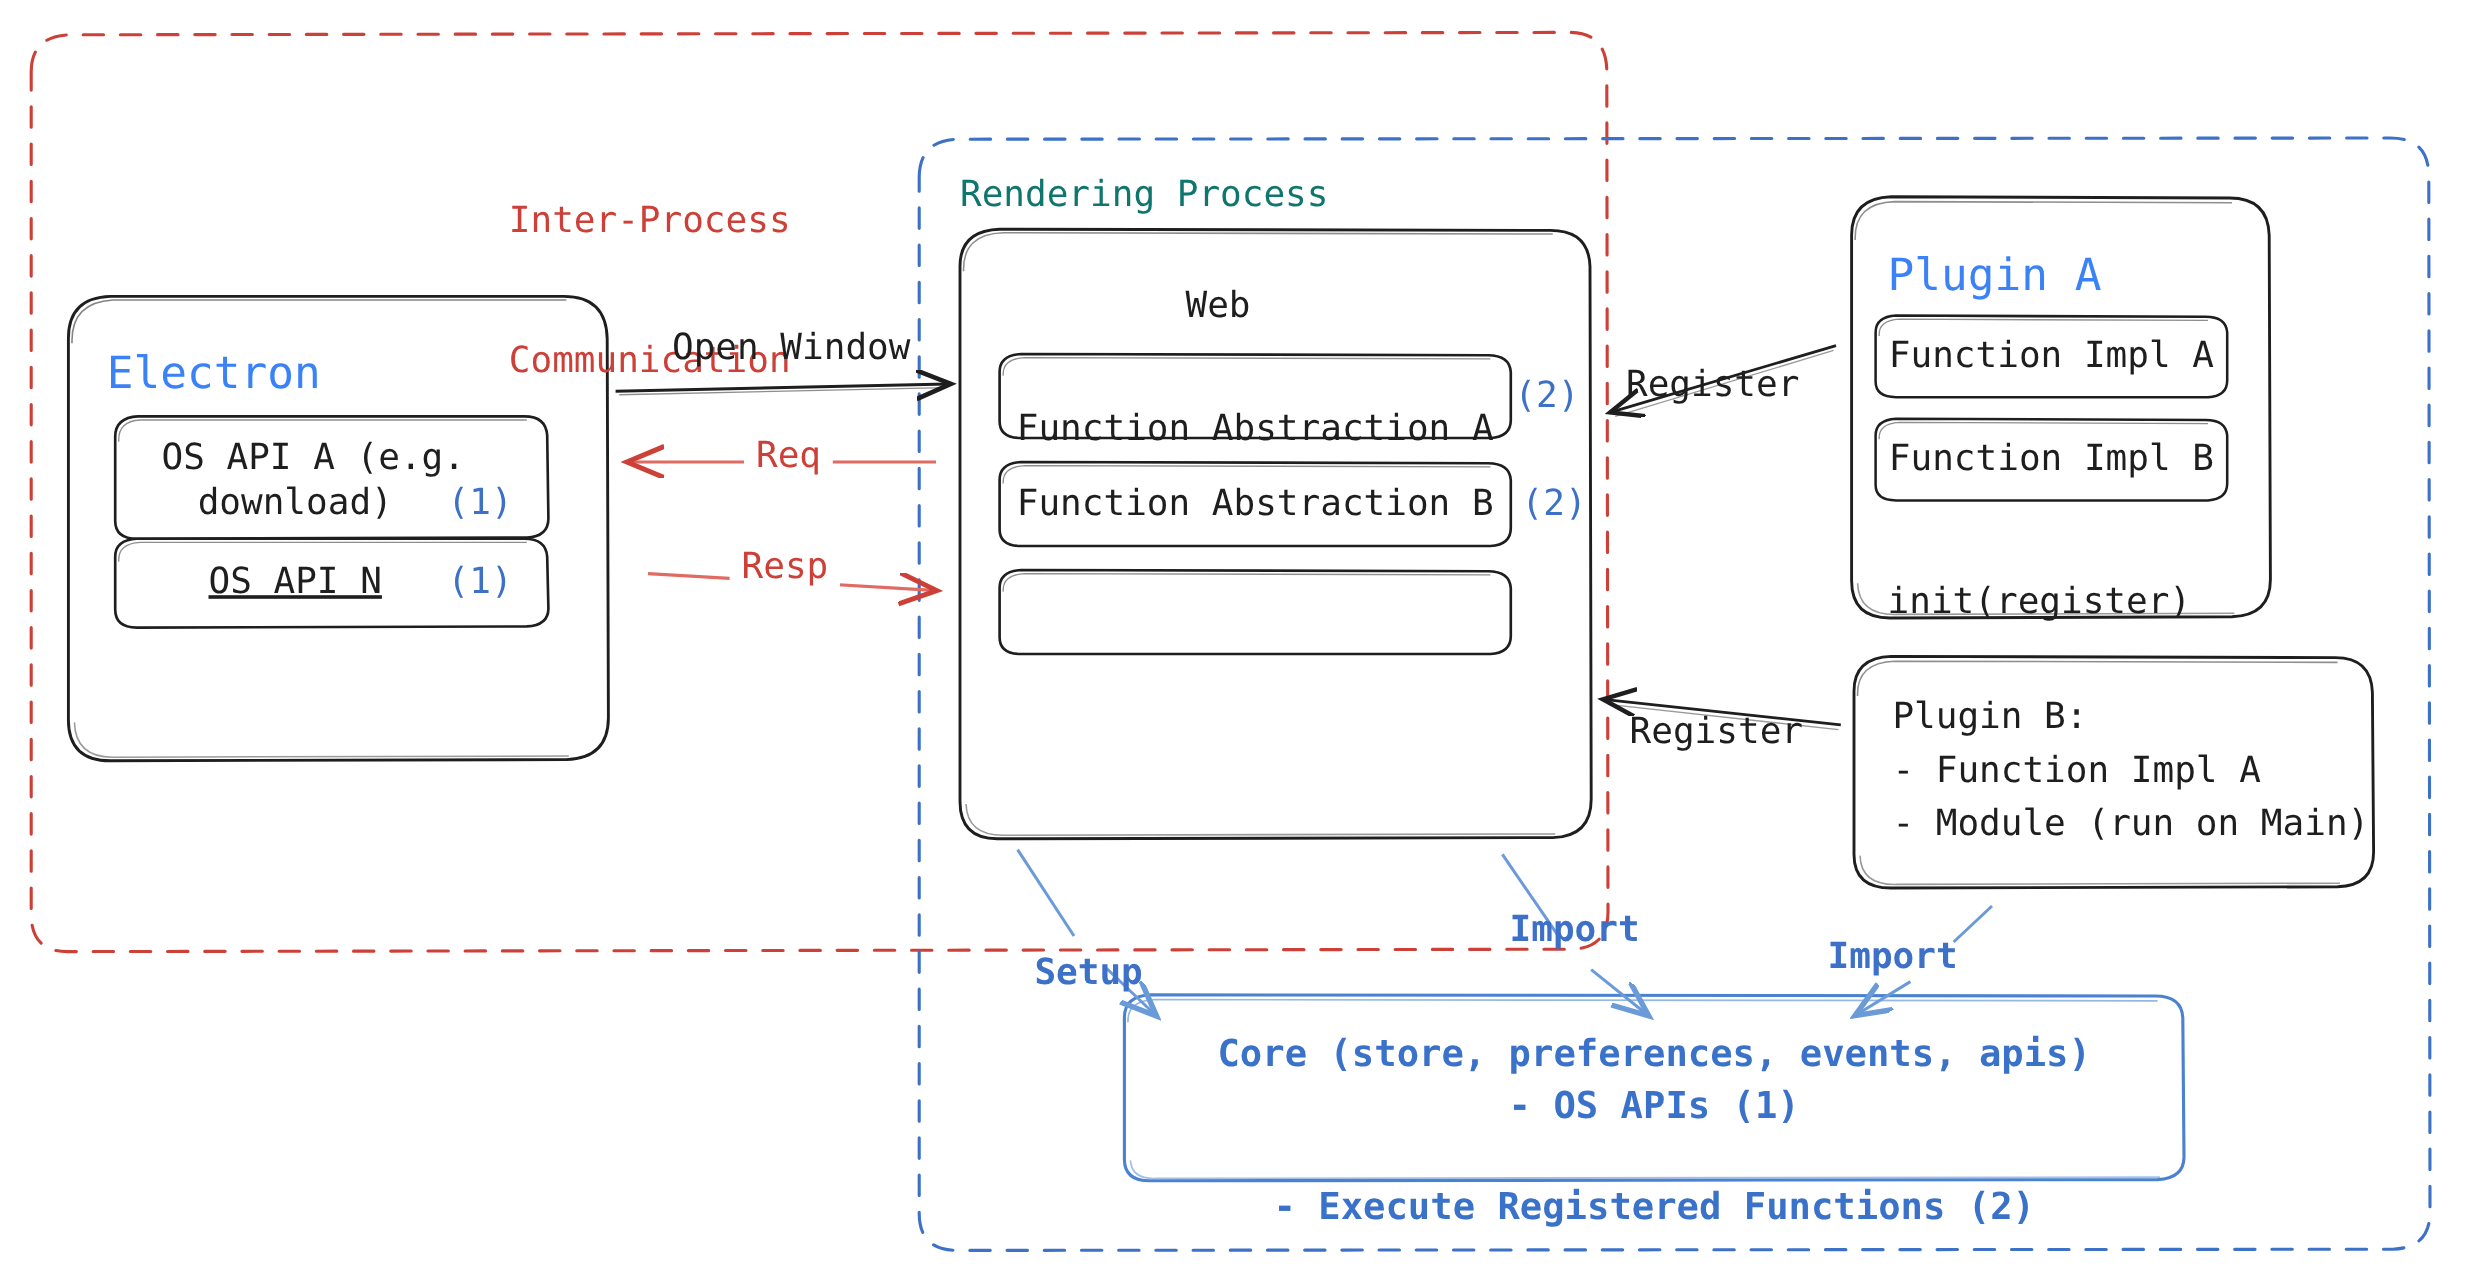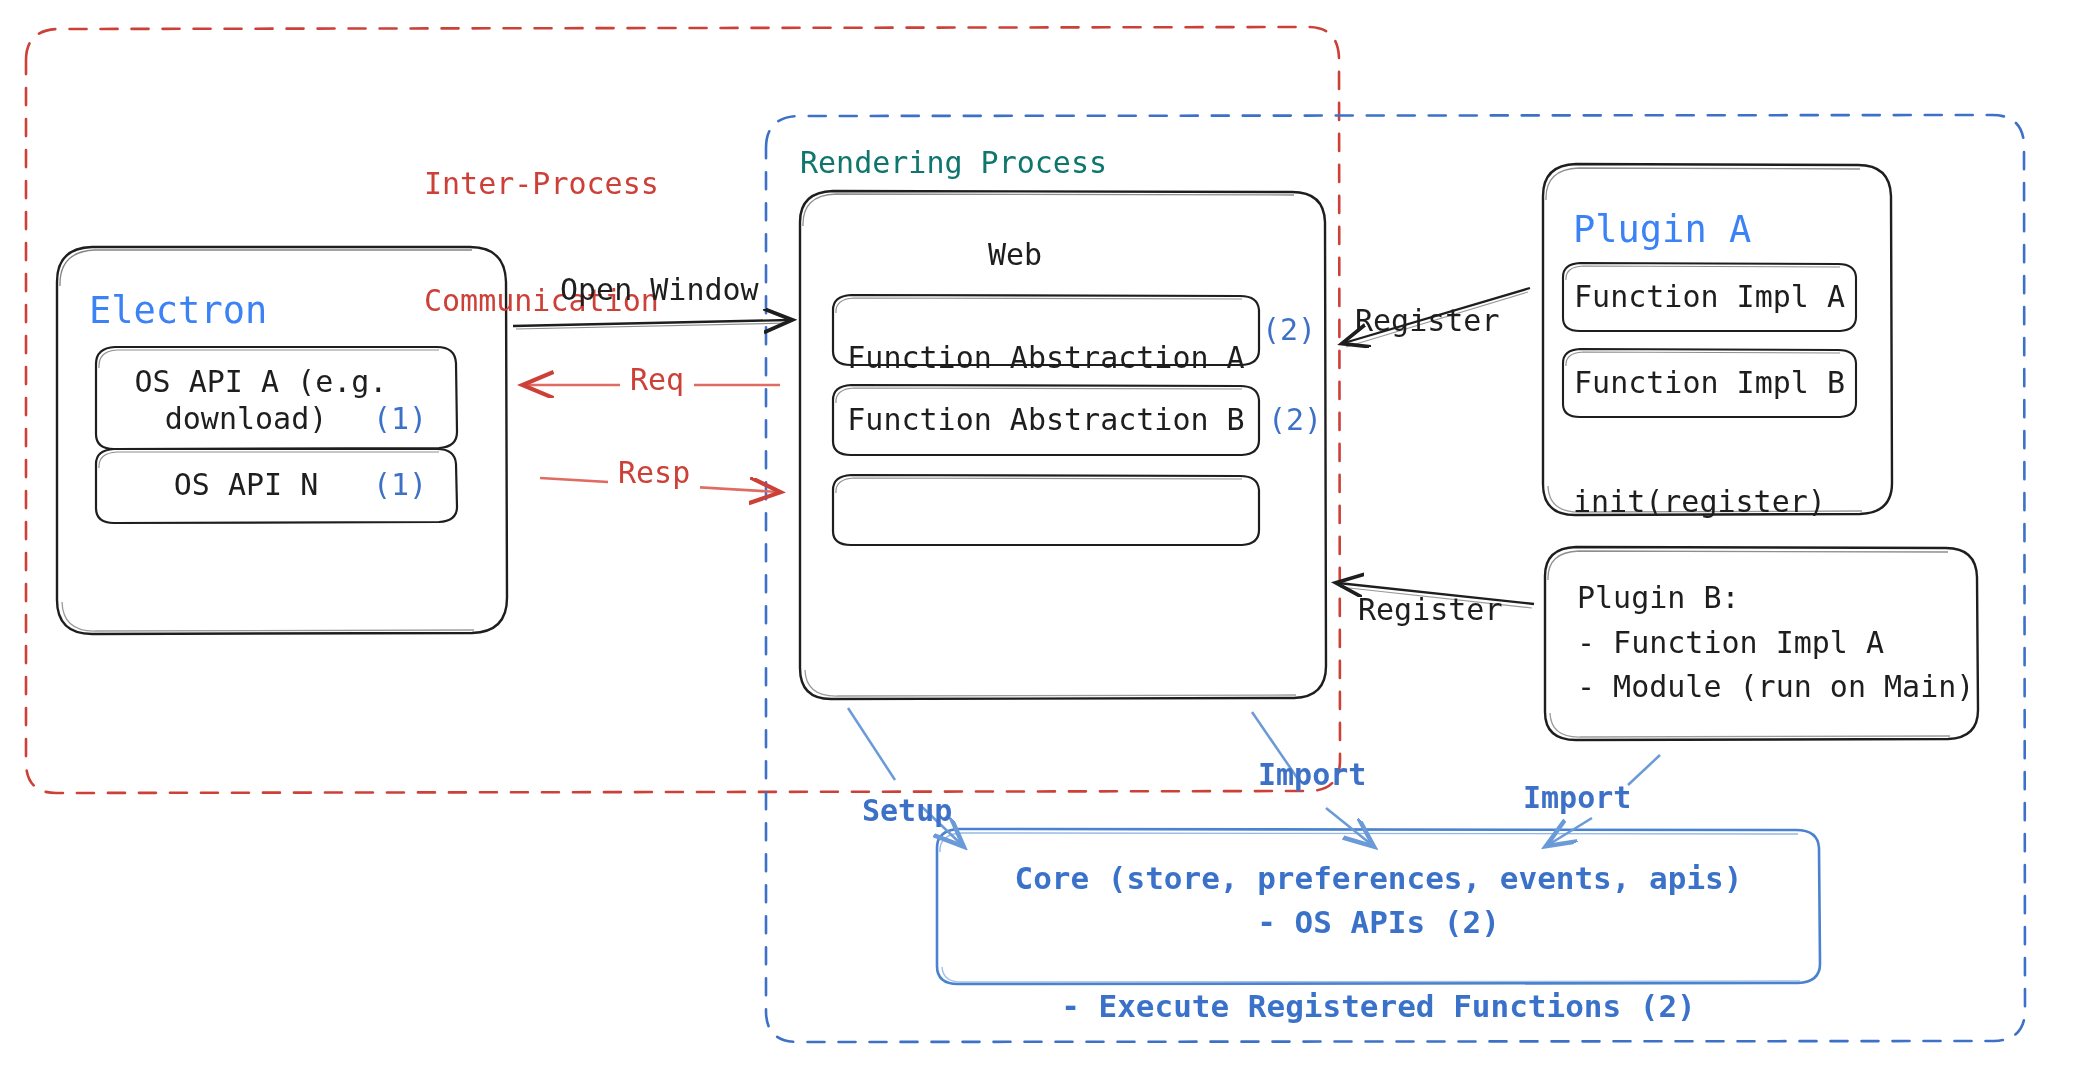--- a/index.html
+++ b/index.html
@@ -208,21 +208,21 @@
 
   <div class="node" style="left:57px; top:247px; width:450px; height:387px;">
     <div class="label title-inner" style="left:32px; top:40px;">Electron</div>
   </div>
   <div class="node" style="left:96px; top:347px; width:361px; height:102px;">
     <div class="boxtext" style="position:absolute; left:0; top:17px; width:330px;">OS API A (e.g.</div>
     <div class="boxtext" style="position:absolute; left:0; top:54px; width:300px;">download)</div>
     <div class="num-badge" style="left:277px; top:54px;">(1)</div>
   </div>
   <div class="node" style="left:96px; top:449px; width:361px; height:74px;">
-    <div class="boxtext" style="position:absolute; left:0; top:18px; width:300px;">OS API N</div>
+    <div class="boxtext" style="position:absolute; left:0; top:18px; width:300px;text-decoration:underline;">OS API N</div>
     <div class="num-badge" style="left:277px; top:18px;">(1)</div>
   </div>
 
   <div class="edge-label" style="left:560px; top:272px; color:#1e1e1e;">Open Window</div>
 
   <div class="edge-label" style="left:620px; top:362px; color:#cc4038; background:#ffffff; padding:0 10px;">Req</div>
 
   <div class="edge-label" style="left:608px; top:455px; color:#cc4038; background:#ffffff; padding:0 10px;">Resp</div>
 
   <div class="node" style="left:800px; top:191px; width:526px; height:508px;">
@@ -258,17 +258,17 @@
     <div class="boxtext" style="position:absolute; left:32px; top:78px; text-align:left;">- Function Impl A</div>
     <div class="boxtext" style="position:absolute; left:32px; top:122px; text-align:left;">- Module (run on Main)</div>
   </div>
 
   <div class="edge-label" style="left:862px; top:753px; color:#3d71c7; font-weight:bold;margin-top:40px;">Setup</div>
   <div class="edge-label" style="left:1258px; top:757px; color:#3d71c7; font-weight:bold;">Import</div>
   <div class="edge-label" style="left:1523px; top:780px; color:#3d71c7; font-weight:bold;">Import</div>
 
   <div class="node" style="left:937px; top:829px; width:883px; height:155px;">
     <div class="core-text" style="top:27px;">Core (store, preferences, events, apis)</div>
-    <div class="core-text" style="top:71px;">- OS APIs (2)</div>
+    <div class="core-text" style="top:71px;">- OS APIs (1)</div>
     <div class="core-text" style="top:107px;margin-top:48px;">- Execute Registered Functions (2)</div>
   </div>
 
 </div>
 
 </body></html>

